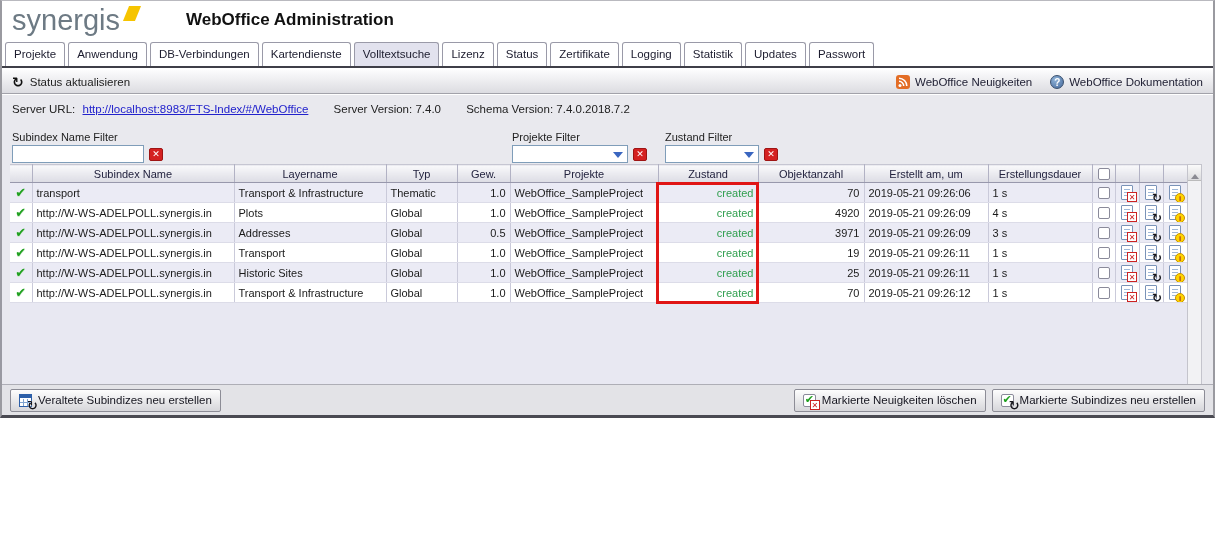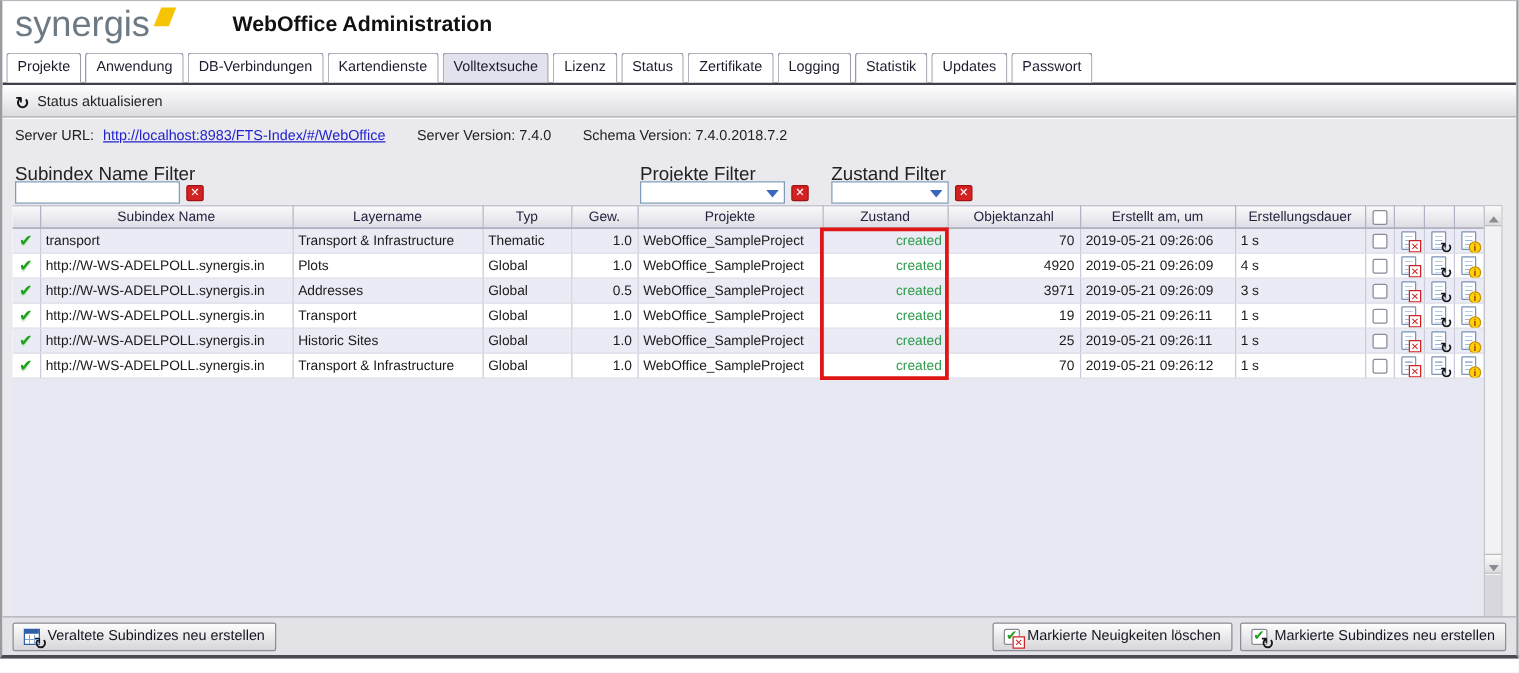--- a/index.html
+++ b/index.html
@@ -1,18 +1,18 @@
 <!DOCTYPE html>
 <html><head>
 <meta charset="utf-8">
 <style>
   * { margin:0; padding:0; box-sizing:border-box; }
   html,body { background:#fff; }
   body { font-family:"Liberation Sans","DejaVu Sans",sans-serif; }
-  #app { position:relative; width:1215px; height:527px; background:#fff; overflow:hidden;
+  #app { position:relative; width:1215px; height:418px; background:#fff; overflow:hidden;
          border-left:2px solid #9a9aa0; border-right:2px solid #9a9aa0; border-top:1px solid #b9b9bf; border-bottom:3px solid #4a4a52; }
 
   
   .top-header { position:absolute; left:0; top:0; width:100%; height:38px; background:#fff; display:flex; align-items:center; }
   .logo { display:flex; align-items:flex-start; margin-left:10px; width:160px; }
   .logo-text { font-size:29px; color:#6d7a84; letter-spacing:0px; line-height:34px; font-family:"Liberation Sans",sans-serif; }
   .logo-accent { display:inline-block; width:12px; height:15px; background:#f6c400; transform:skewX(-22deg); margin-left:6px; margin-top:3px; }
   .page-title { font-size:17px; font-weight:bold; color:#111; margin-left:14px; }
 
   
@@ -27,21 +27,21 @@
   .toolbar-right { display:flex; align-items:center; gap:18px; }
   .tb-link { display:flex; align-items:center; gap:5px; font-size:11.5px; color:#1c1c30; cursor:pointer; text-decoration:none; }
   .help-icon { display:inline-block; width:14px; height:14px; border-radius:50%; background:radial-gradient(circle at 35% 30%, #8fb3d8, #46699c); color:#fff; font-size:10px; font-weight:bold; text-align:center; line-height:14px; border:1px solid #39506e; }
 
   
   .content { position:absolute; left:0; top:94px; width:100%; height:413px; background:#e9e9ee; }
   .server-row { position:absolute; left:10px; top:8px; font-size:11.5px; color:#222; }
   .server-url { color:#2222cc; text-decoration:underline; cursor:pointer; margin-left:4px; }
   .sv-group { margin-left:22px; }
 
-  .filter-label { position:absolute; font-size:15px; color:#222; }
+  .filter-label { position:absolute; font-size:11px; color:#222; }
   .filter-input { position:absolute; height:18px; background:#fff; border:1px solid #7f9db9; font-size:11px; padding:0 3px; }
   .filter-select { position:absolute; height:18px; background:#fff; border:1px solid #7f9db9; cursor:pointer; }
   .dd-arrow { position:absolute; right:4px; top:6px; width:0; height:0; border-left:5px solid transparent; border-right:5px solid transparent; border-top:6px solid #3a66c0; }
   .clear-btn { position:absolute; width:14px; height:13px; background:#d42121; border:1px solid #9e1414; border-radius:2px; color:#fff; font-size:9px; font-weight:bold; text-align:center; line-height:11px; cursor:pointer; }
 
   
   .table-wrap { position:absolute; left:8px; top:69px; width:1177px; height:330px; background:#e8e8f2; border-bottom:1px solid #c0c0cc; }
   table.grid { border-collapse:collapse; table-layout:fixed; width:1177px; font-size:11px; color:#1a1a1a; background:#fff; }
   .grid th { height:18px; background:linear-gradient(#f9f9fb,#dcdce4); border-right:1px solid #b2b2c4; border-bottom:1px solid #9898ac; border-top:1px solid #c6c6d2; font-weight:normal; color:#23233f; font-size:11px; text-align:center; overflow:hidden; white-space:nowrap; cursor:pointer; }
   .grid td { height:20px; border-right:1px solid #cacada; border-bottom:1px solid #dcdce8; padding:0 4px; overflow:hidden; white-space:nowrap; background:#fff; }
@@ -108,20 +108,35 @@
       <div class="tab">Logging</div>
       <div class="tab">Statistik</div>
       <div class="tab">Updates</div>
       <div class="tab">Passwort</div>
     </div>
 
   <div class="toolbar">
     <div class="status-refresh">
       <span class="refresh-glyph">↻</span>
       <span>Status aktualisieren</span>
+    </div>
+    <div class="toolbar-right">
+      <a class="tb-link">
+        <svg width="14" height="14" viewBox="0 0 14 14">
+          <rect width="14" height="14" rx="3" fill="#e36d25"></rect>
+          <circle cx="4" cy="10.5" r="1.5" fill="#fff"></circle>
+          <path d="M3 6.3 a4.7 4.7 0 0 1 4.7 4.7" stroke="#fff" stroke-width="1.5" fill="none"></path>
+          <path d="M3 3.2 a7.8 7.8 0 0 1 7.8 7.8" stroke="#fff" stroke-width="1.5" fill="none"></path>
+        </svg>
+        <span>WebOffice Neuigkeiten</span>
+      </a>
+      <a class="tb-link">
+        <span class="help-icon">?</span>
+        <span>WebOffice Dokumentation</span>
+      </a>
     </div>
   </div>
 
   <div class="content">
 
     <div class="server-row">
       <span>Server URL:</span>
       <a class="server-url">http://localhost:8983/FTS-Index/#/WebOffice</a>
       <span class="sv-group">
         <span>Server Version:</span>

